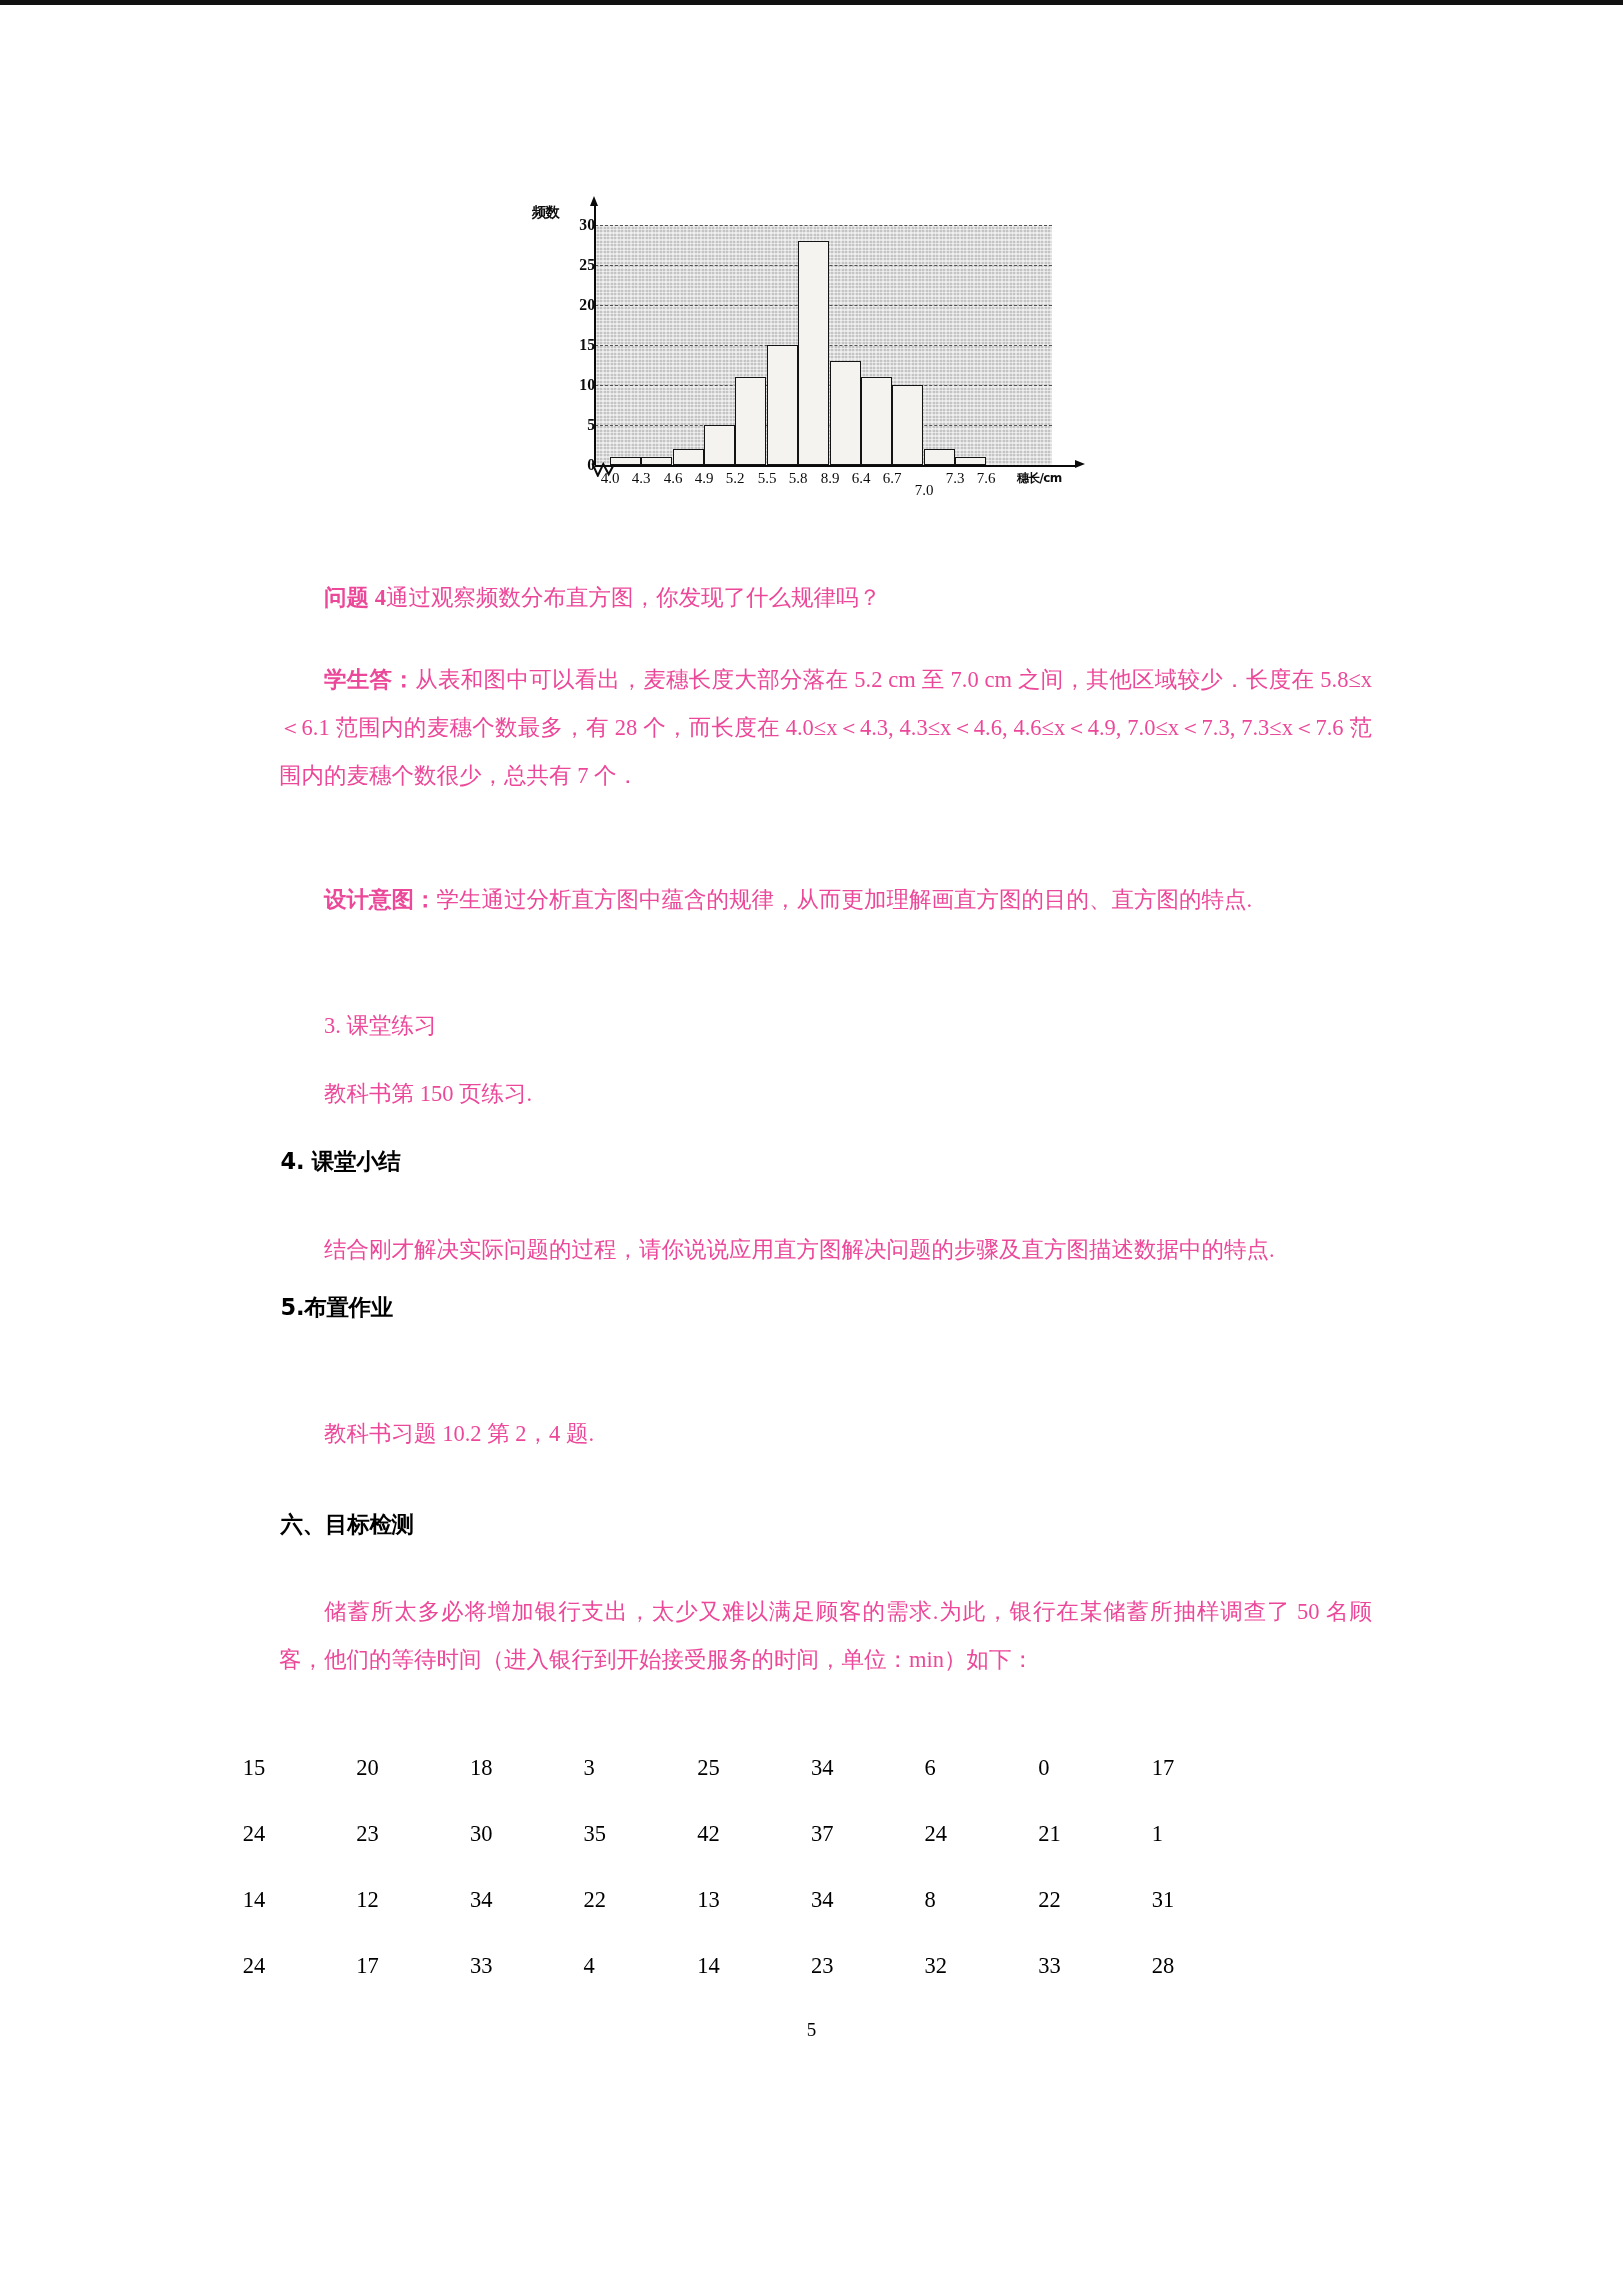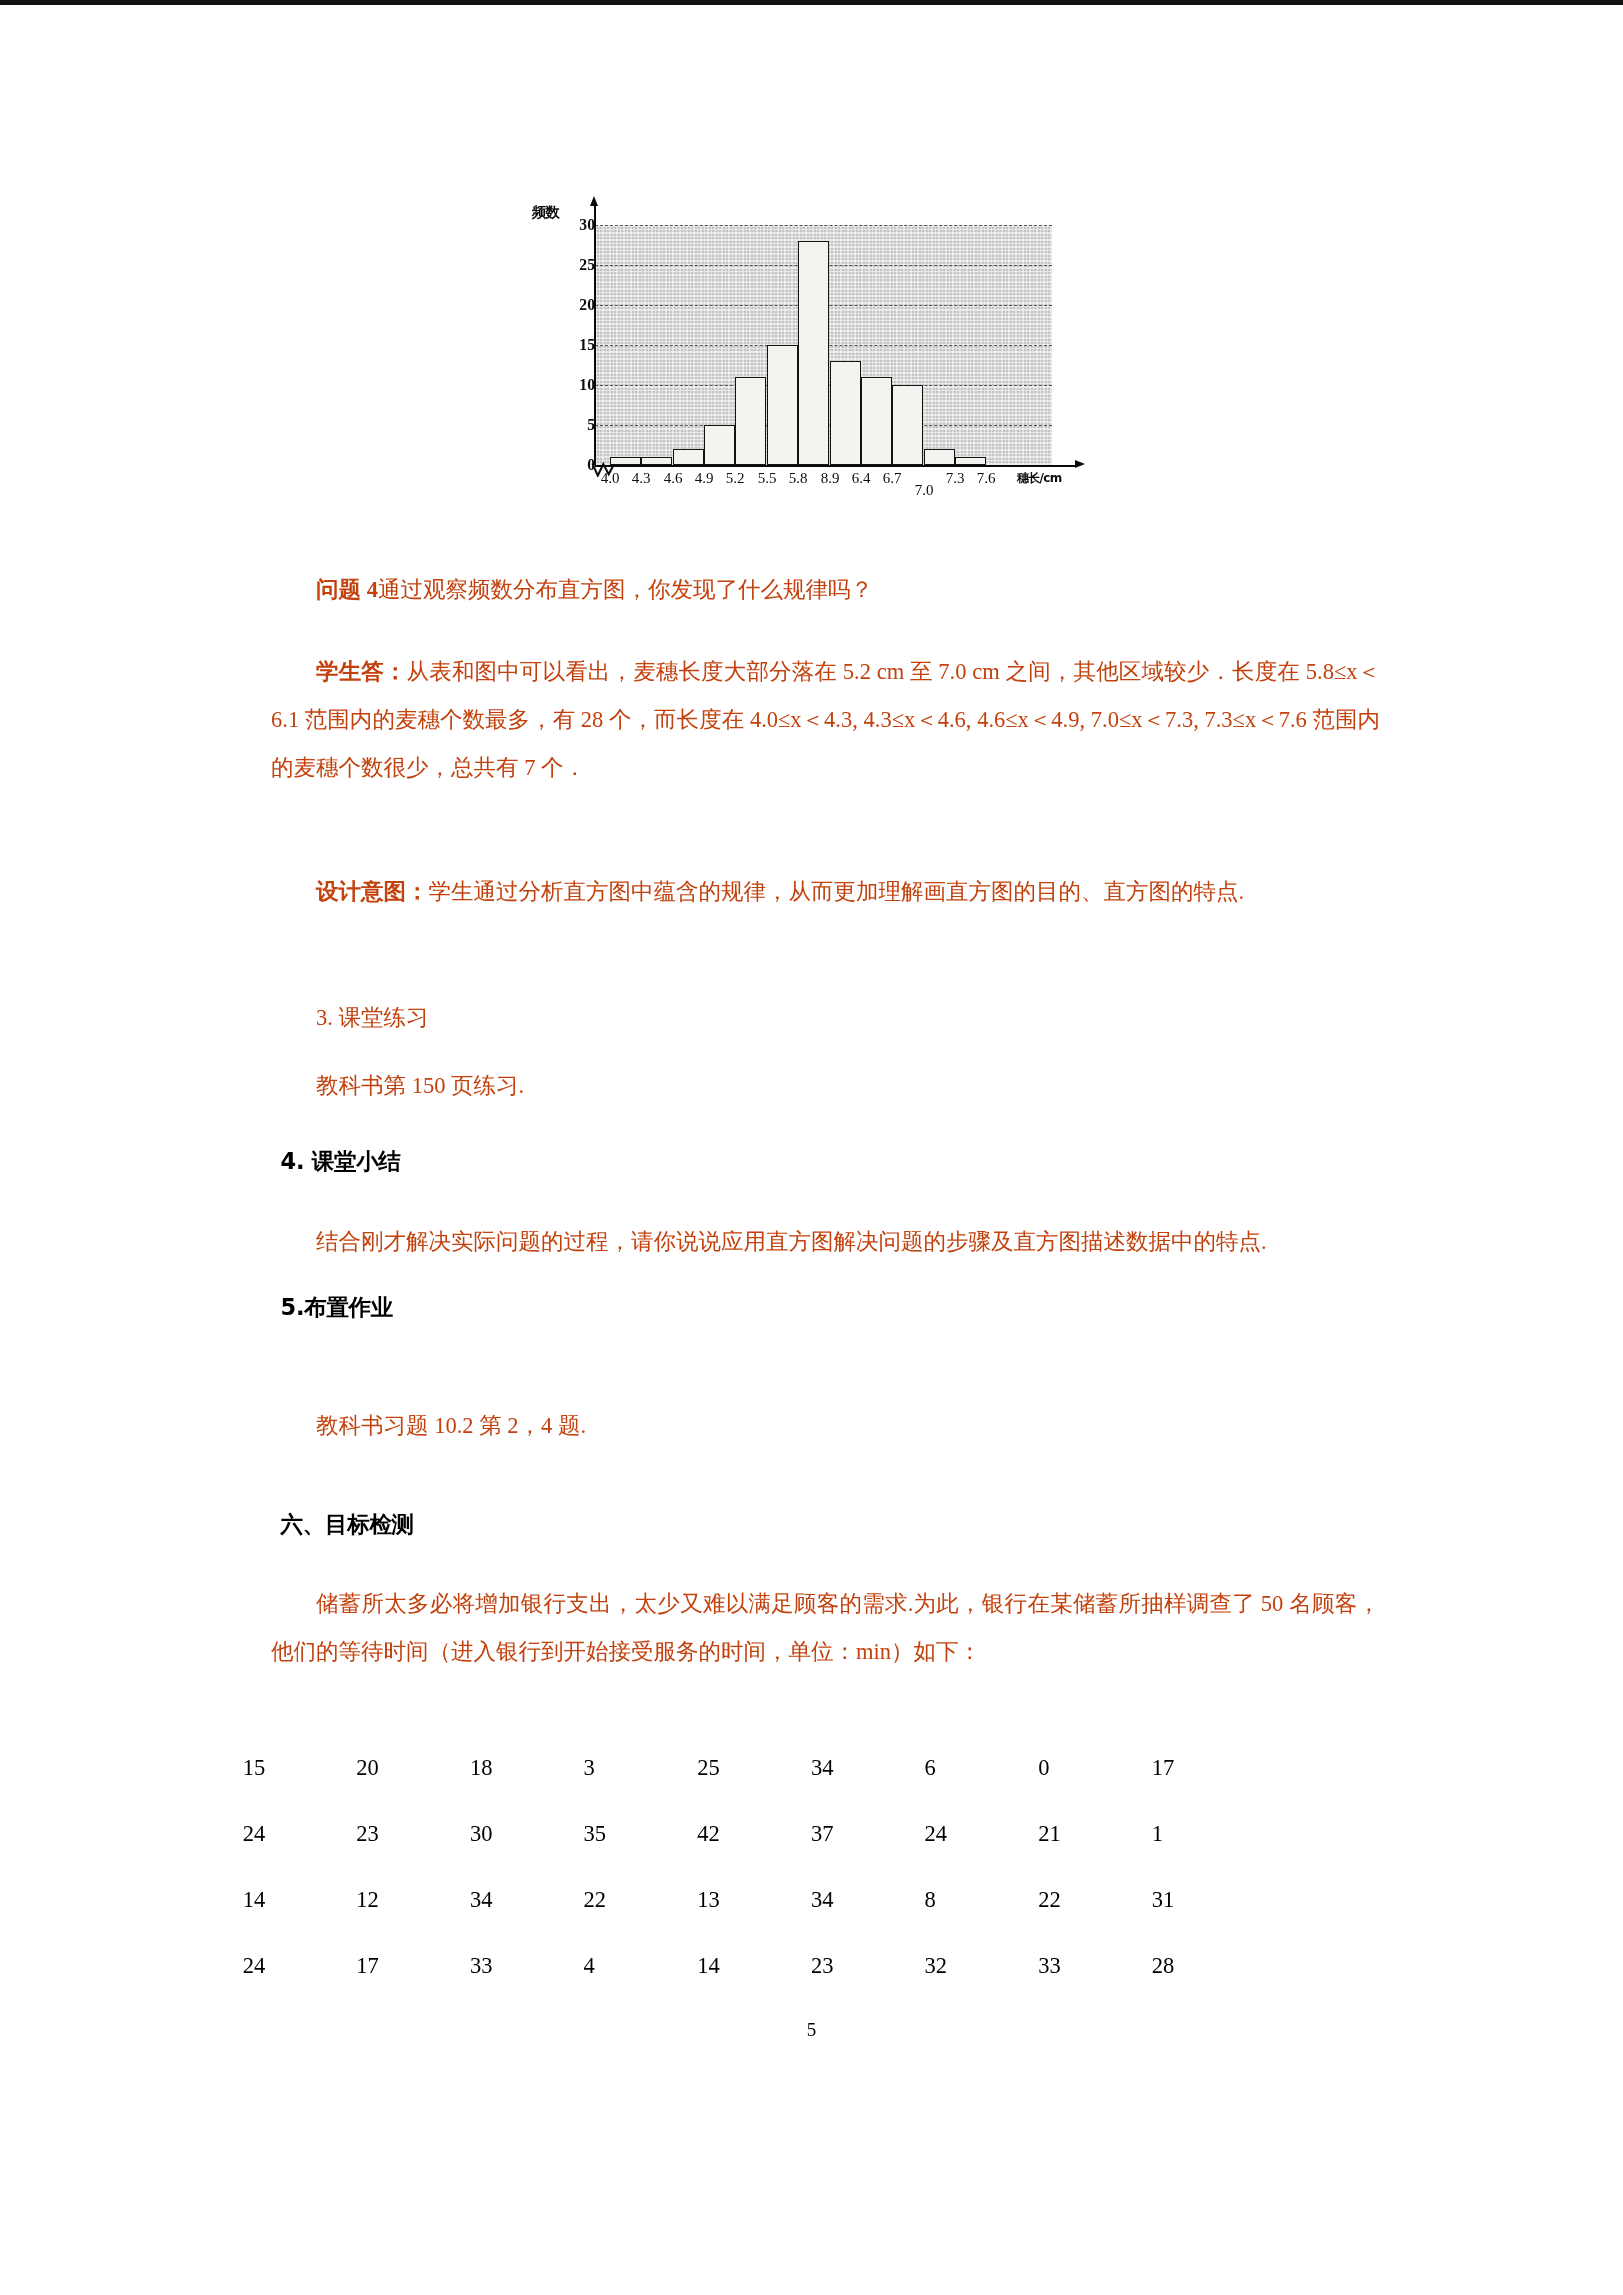--- a/index.html
+++ b/index.html
@@ -161,27 +161,27 @@
   }
 
   
   .body-text {
     position: absolute;
     left: 267px;
     top: 0;
     width: 1117px;
   }
   p.para {
-    margin: 4px;
+    margin: 12px;
     font-size: 22.5px;
     line-height: 48px;
     text-align: justify;
     text-justify: inter-ideograph;
     font-family: "Liberation Serif", "DejaVu Serif", serif;
-    color: #c2410c;
+    color: #ec4899;
   }
   .indent { text-indent: 45px; }
   .lead { font-weight: bold; }
   .hd {
     margin: 0;
     font-size: 22.5px;
     line-height: 48px;
     font-weight: bold;
     font-family: "DejaVu Sans", "Liberation Sans", sans-serif;
     letter-spacing: -0.3px;

